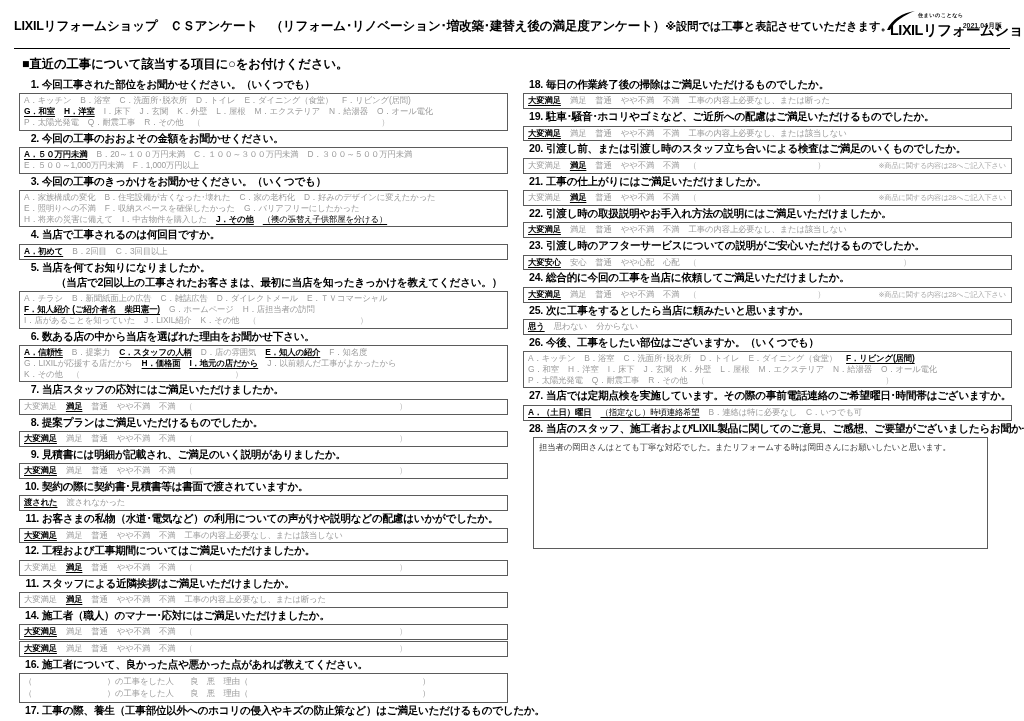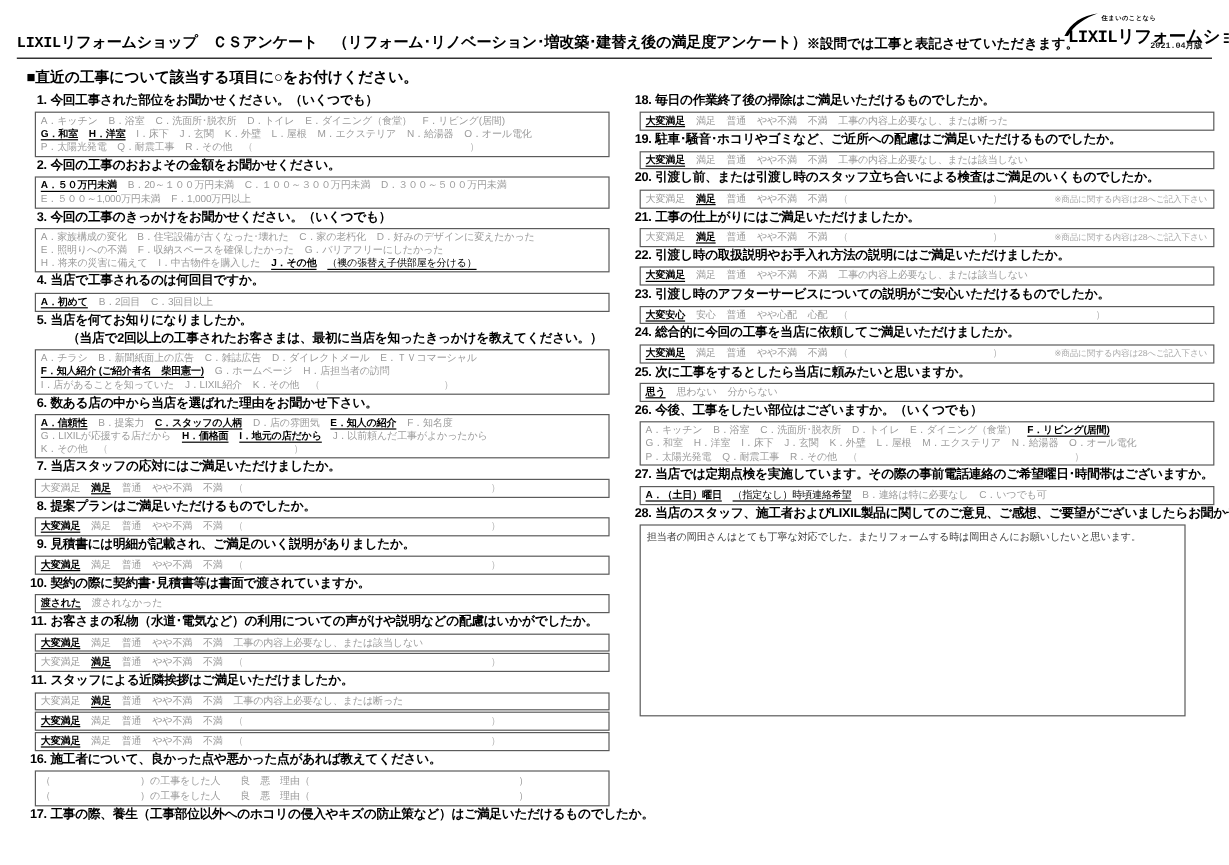--- a/index.html
+++ b/index.html
@@ -24,22 +24,21 @@
     padding: 0;
   }
 
   
   .header {
     position: relative;
     height: 40px;
     margin: 8px 14px 0 14px;
     border-bottom: 1.6px solid #000;
     display: flex;
-    align-items: flex-end;
-    font-family: Liberation Mono, monospace;
+    align-items: center;
   }
   .header-title {
     font-size: 12.6px;
     font-weight: bold;
     letter-spacing: -0.2px;
     white-space: nowrap;
     padding-bottom: 4px;
     flex: 0 0 auto;
   }
   .header-note {
@@ -135,21 +134,21 @@
     font-weight: bold;
     letter-spacing: -0.25px;
     margin: 0 0 1.5px 38px;
     line-height: 1.3;
     white-space: nowrap;
   }
 
   .q-box {
     border: 1.1px solid #5b5b5b;
     box-sizing: border-box;
-    margin-left: 11px;
+    margin-left: 1px;
     margin-right: 4px;
     padding: 1px 4px 2px 4px;
     background: #fff;
   }
 
   .opt-row {
     display: flex;
     align-items: baseline;
     flex-wrap: nowrap;
     line-height: 1.28;
@@ -184,21 +183,21 @@
     margin-left: auto;
     margin-right: 1px;
   }
 
   
   .comment-box {
     border: 1.1px solid #5b5b5b;
     box-sizing: border-box;
     margin-left: 11px;
     margin-right: 28px;
-    height: 160px;
+    height: 112px;
     padding: 4px 5px;
     background: #fff;
   }
   .comment-text {
     font-size: 8.4px;
     color: #3a3a3a;
     line-height: 1.35;
     letter-spacing: -0.1px;
   }
 
@@ -446,20 +445,24 @@
               <span class="opt sel">大変満足</span>
               <span class="opt">満足</span>
               <span class="opt">普通</span>
               <span class="opt">やや不満</span>
               <span class="opt">不満</span>
               <span class="opt">工事の内容上必要なし、または該当しない</span>
             </div>
           </div>
         </div>
         <div class="q">
+          <div class="q-head">
+            <span class="q-num">12.</span>
+            <span class="q-text">工程および工事期間についてはご満足いただけましたか。</span>
+          </div>
           <div class="q-box">
             <div class="opt-row">
               <span class="opt">大変満足</span>
               <span class="opt sel">満足</span>
               <span class="opt">普通</span>
               <span class="opt">やや不満</span>
               <span class="opt">不満</span>
               <span class="opt blank">（　　　　　　　　　　　　　　　　　　　　　　　　）</span>
             </div>
           </div>
@@ -474,20 +477,24 @@
               <span class="opt">大変満足</span>
               <span class="opt sel">満足</span>
               <span class="opt">普通</span>
               <span class="opt">やや不満</span>
               <span class="opt">不満</span>
               <span class="opt">工事の内容上必要なし、または断った</span>
             </div>
           </div>
         </div>
         <div class="q">
+          <div class="q-head">
+            <span class="q-num">14.</span>
+            <span class="q-text">施工者（職人）のマナー･応対にはご満足いただけましたか。</span>
+          </div>
           <div class="q-box">
             <div class="opt-row">
               <span class="opt sel">大変満足</span>
               <span class="opt">満足</span>
               <span class="opt">普通</span>
               <span class="opt">やや不満</span>
               <span class="opt">不満</span>
               <span class="opt blank">（　　　　　　　　　　　　　　　　　　　　　　　　）</span>
             </div>
           </div>

